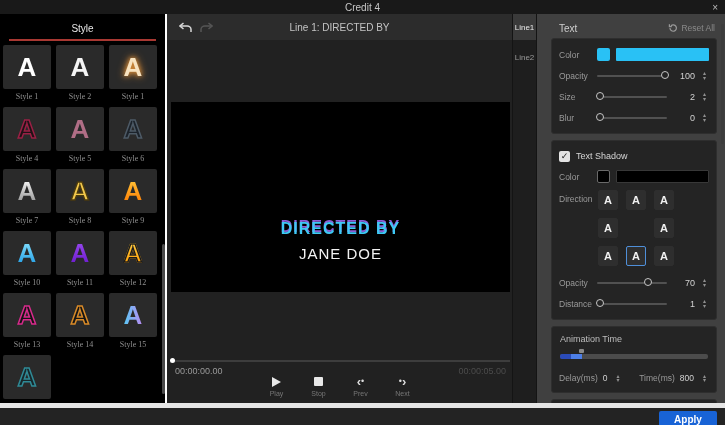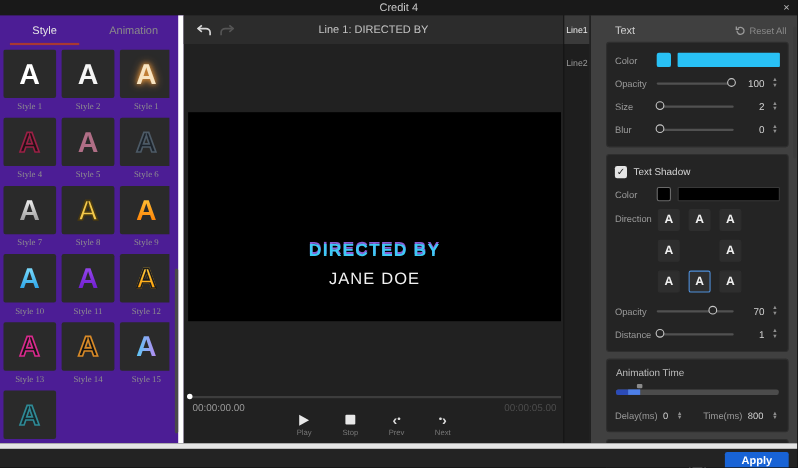--- a/index.html
+++ b/index.html
@@ -7,21 +7,21 @@
   .window{position:relative;width:725px;height:425px;background:#1c1c1c;overflow:hidden;
           font-family:"Liberation Sans","DejaVu Sans",sans-serif;color:#cfcfcf;}
   
   .titlebar{position:absolute;top:0;left:0;right:0;height:14px;background:#191919;
             display:flex;align-items:center;justify-content:center;font-size:10px;color:#c8c8c8;}
   .close-btn{position:absolute;right:7px;top:0;height:14px;display:flex;align-items:center;
              font-size:10px;color:#bbb;cursor:default;}
   
   .main{position:absolute;top:14px;left:0;right:0;bottom:22px;display:flex;}
   
-  .left-panel{width:167px;position:relative;background:#4c1d95;border-right:5px solid #ffffff;}
+  .left-panel{width:167px;position:relative;background:#000000;border-right:2px solid #ffffff;}
   .tabs{height:28px;display:flex;}
   .tab{flex:1;display:flex;align-items:center;justify-content:center;font-size:10px;
        color:#8a8a8a;position:relative;}
   .tab.active{color:#e6e6e6;}
   .tab.active::after{content:'';position:absolute;left:9px;right:9px;bottom:1px;height:2px;background:#a83832;}
   .style-grid{position:absolute;top:31px;left:3px;right:8px;bottom:0;display:grid;
               grid-template-columns:repeat(3,1fr);grid-auto-rows:62px;column-gap:5px;overflow:hidden;}
   .style-cell{display:flex;flex-direction:column;align-items:center;}
   .tile{width:48px;height:44px;background:#2a2a2a;border-radius:2px;display:flex;
         align-items:center;justify-content:center;}
@@ -105,21 +105,20 @@
   <div class="titlebar">
     <span>Credit 4</span>
     <span class="close-btn">×</span>
   </div>
 
   <div class="main">
 
     <div class="left-panel">
       <div class="tabs">
         <div class="tab active">Style</div>
-        <div class="tab">Animation</div>
       </div>
       <div class="style-grid">
           <div class="style-cell">
             <div class="tile">
               <span style="color: rgb(255, 255, 255);">A</span>
             </div>
             <div class="slabel">Style 1</div>
           </div>
           <div class="style-cell">
             <div class="tile">

